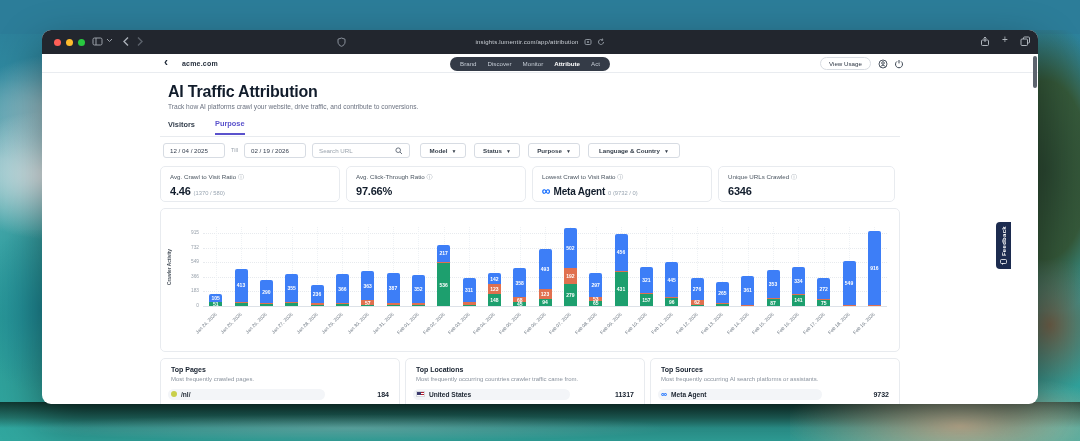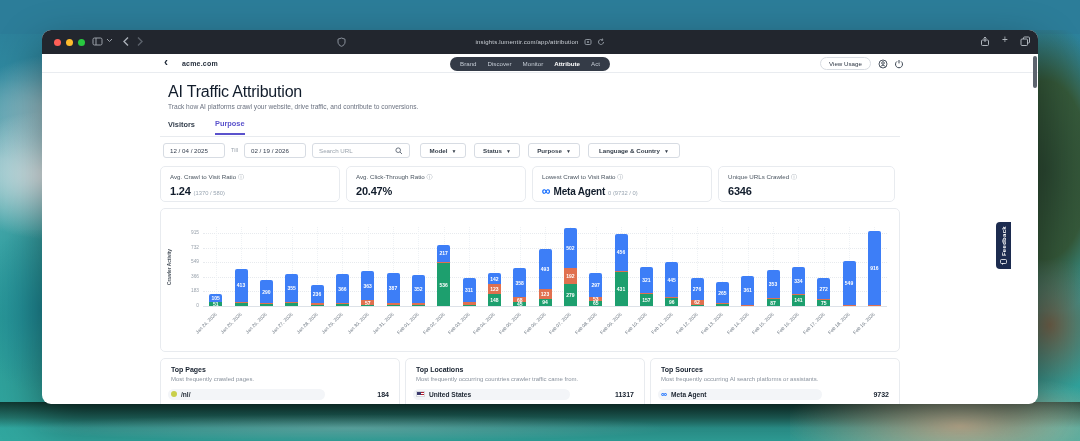--- a/index.html
+++ b/index.html
@@ -33,21 +33,21 @@
   .site{position:absolute;left:140px;top:5.5px;font-size:7px;font-weight:700;color:#1f2937;letter-spacing:.2px;}
   .navpill{position:absolute;left:408px;top:2.5px;height:14px;border-radius:7px;background:#343b47;
     display:flex;align-items:center;padding:0 10px;gap:11px;}
   .navitem{font-size:6.2px;color:#c3cad3;cursor:default;}
   .navitem.active{color:#fff;font-weight:700;}
   .viewusage{position:absolute;left:778px;top:3px;height:13px;border:1px solid #d8dce2;border-radius:7px;
     background:#fff;display:flex;align-items:center;padding:0 8px;font-size:6.2px;color:#2a3340;}
   .hdricon{position:absolute;top:5px;}
   .scrollthumb{position:absolute;right:1px;top:26px;width:4px;height:32px;border-radius:2px;background:#5d646e;}
   
-  .pagetitle{position:absolute;left:126px;top:53px;font-size:16px;font-weight:400;color:#111c2b;letter-spacing:-.2px;}
+  .pagetitle{position:absolute;left:126px;top:53px;font-size:16px;font-weight:700;color:#111c2b;letter-spacing:-.2px;}
   .pagesub{position:absolute;left:126px;top:73px;font-size:6.6px;color:#6b7280;}
   .tabs{position:absolute;left:126px;top:89px;display:flex;gap:20px;align-items:center;}
   .tab{font-size:7.4px;font-weight:600;color:#333e4c;padding-bottom:5px;}
   .tab.active{color:#5a52cc;font-weight:700;border-bottom:2px solid #5a52cc;}
   .tabline{position:absolute;left:118px;top:106px;width:740px;height:1px;background:#e8ebef;}
   
   .fbox{position:absolute;top:113px;height:15px;border:1px solid #d7dce3;border-radius:3px;background:#fff;
     display:flex;align-items:center;padding:0 6px;font-size:6.2px;color:#374151;}
   .till{position:absolute;top:117px;left:189px;font-size:5.6px;color:#9aa3ad;}
   .drop{font-weight:600;gap:4px;color:#333d49;}
@@ -233,28 +233,28 @@
         <span class="caret">▼</span>
     </div>
     <div class="fbox drop" style="left:546px;width:92px;justify-content:center">
       <span>Language &amp; Country</span>
         <span class="caret">▼</span>
     </div>
 
     <div class="stat" style="left:118px">
       <div class="lbl"><span>Avg. Crawl to Visit Ratio</span> <span class="info">ⓘ</span></div>
       <div class="valrow">
-          <span class="val">1.24</span>
+          <span class="val">4.46</span>
           <span class="sub">(1370 / 580)</span>
         </div>
     </div>
     <div class="stat" style="left:304px">
       <div class="lbl"><span>Avg. Click-Through Ratio</span> <span class="info">ⓘ</span></div>
       <div class="valrow">
-          <span class="val">20.47%</span>
+          <span class="val">97.66%</span>
         </div>
     </div>
     <div class="stat" style="left:490px">
       <div class="lbl"><span>Lowest Crawl to Visit Ratio</span> <span class="info">ⓘ</span></div>
       <div class="valrow">
           <span class="meta-inf">∞</span>
           <span class="meta-name">Meta Agent</span>
           <span class="sub">0 (9732 / 0)</span>
         </div>
     </div>

